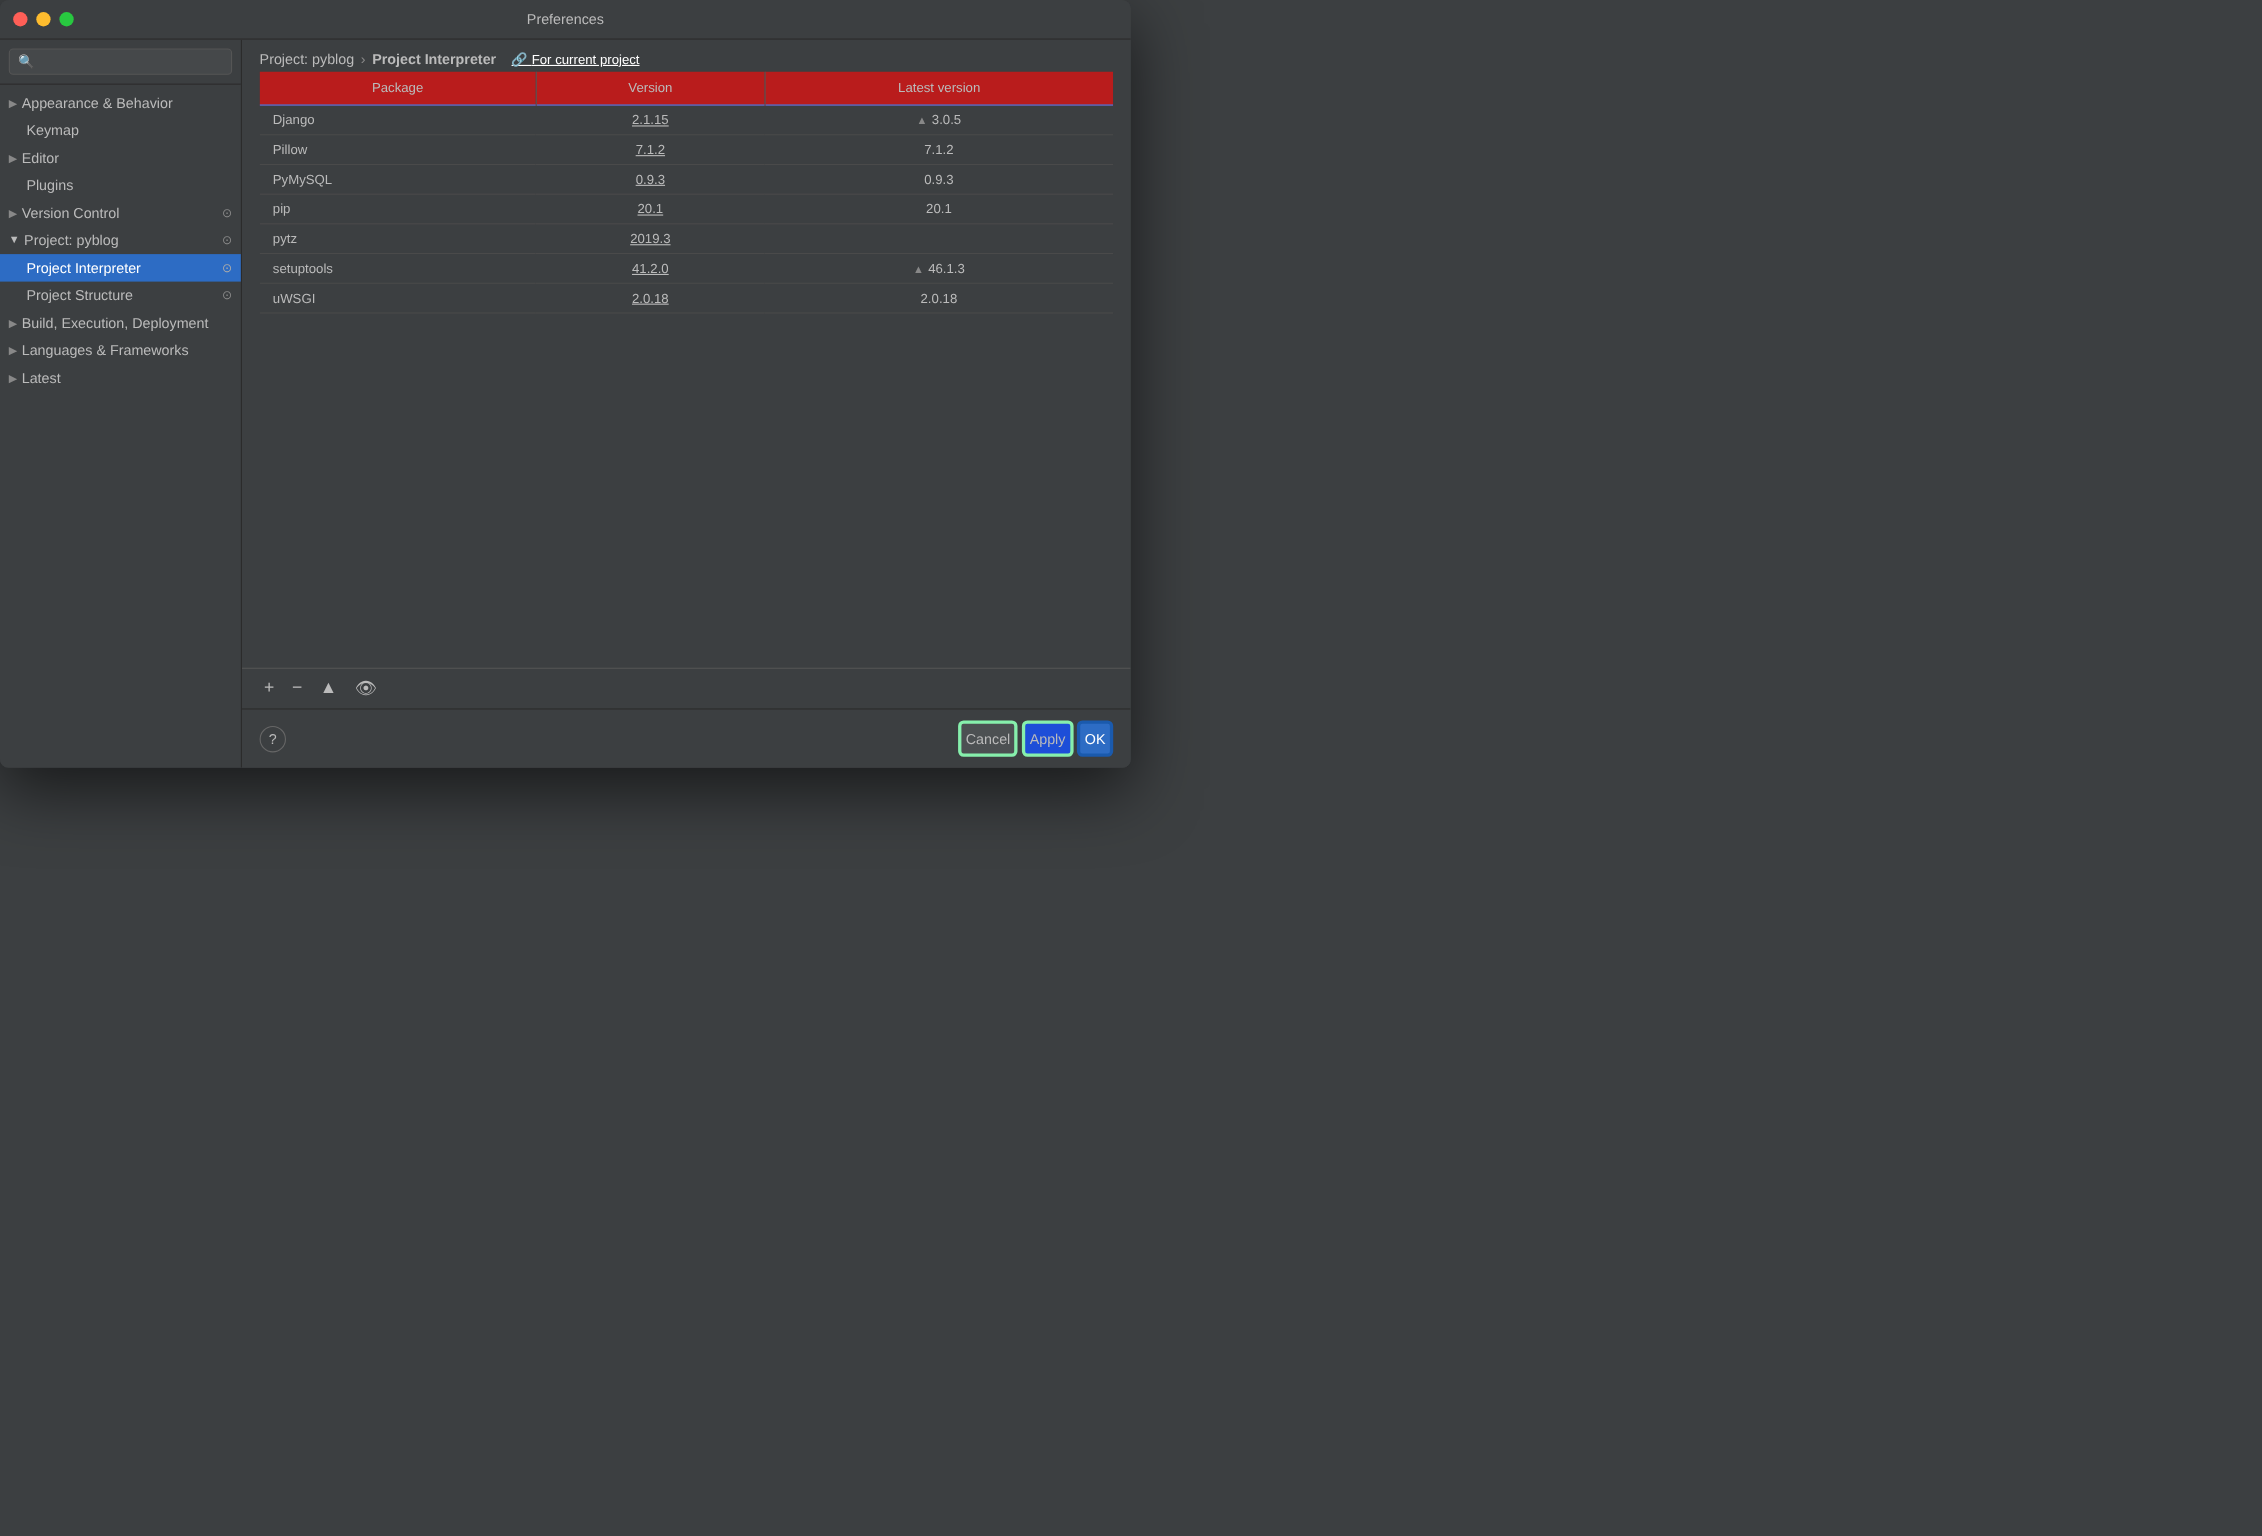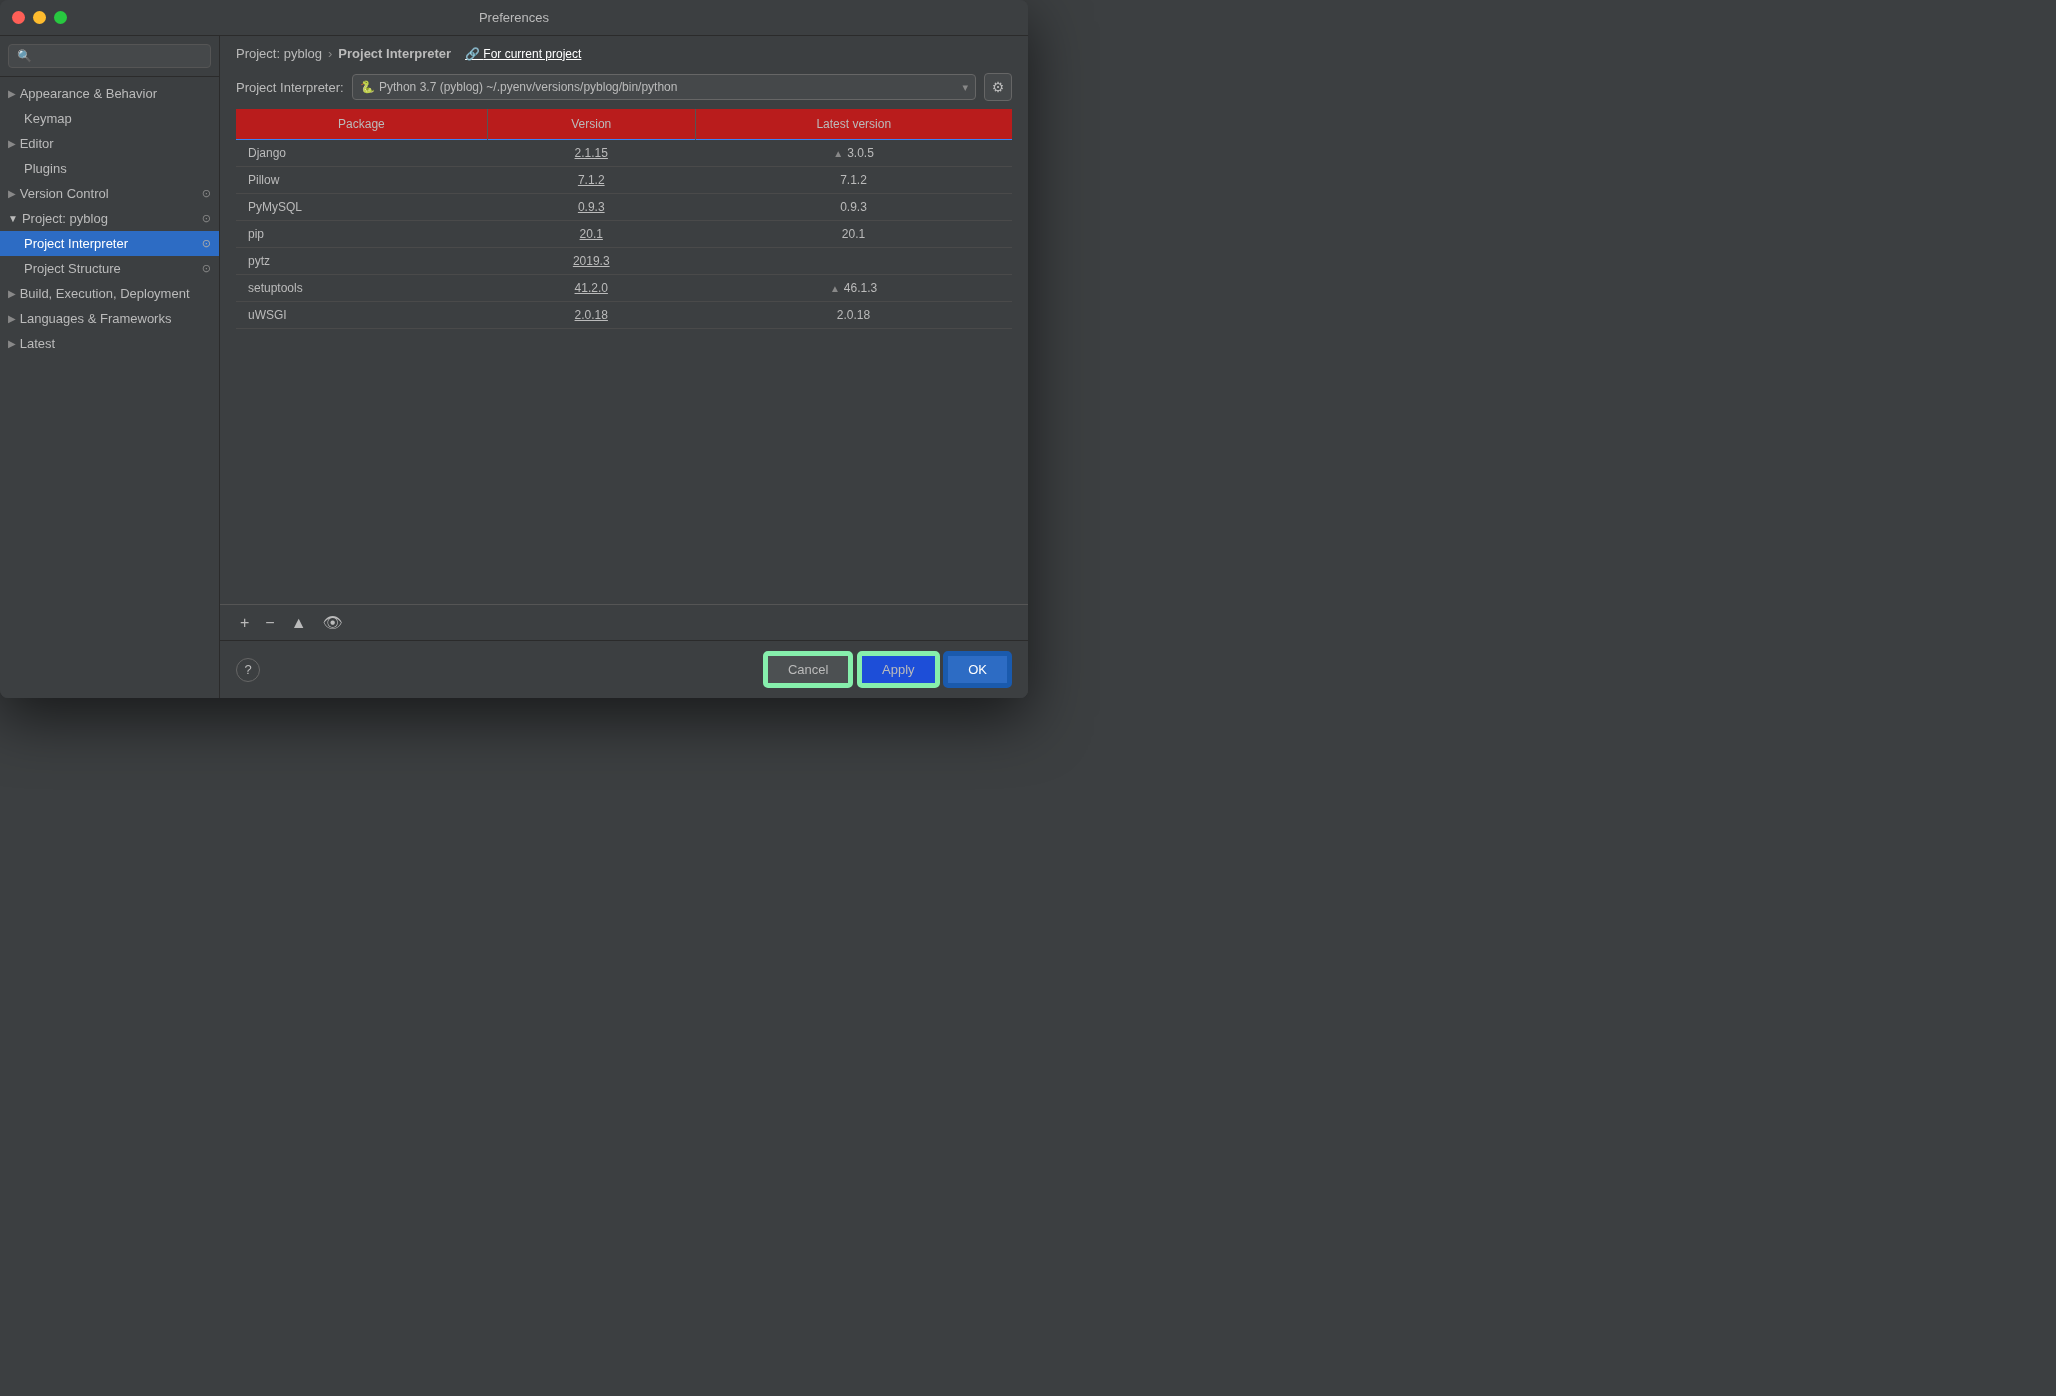--- a/index.html
+++ b/index.html
@@ -238,25 +238,25 @@
     .footer {
       display: flex;
       align-items: center;
       justify-content: space-between;
       padding: 10px 16px;
       border-top: 1px solid #2b2b2b;
       background: #3c3f41;
       flex-shrink: 0;
     }
     .btn {
-      padding: 6px 20px;
+      padding: 6px 4px;
       border-radius: 5px;
       font-size: 13px;
       cursor: pointer;
-      border: 5px solid #86efac;
+      border: 3px solid #86efac;
     }
     .btn-cancel {
       background: #4c5052;
       color: #bbbbbb;
     }
     .btn-apply {
       background: #1d4ed8;
       color: #bbbbbb;
     }
     .btn-ok {
@@ -364,30 +364,20 @@
     <div class="breadcrumb">
       <span class="breadcrumb-item">Project: pyblog</span>
       <span class="breadcrumb-sep">›</span>
       <span class="breadcrumb-item current">Project Interpreter</span>
       <span class="for-current">
         <span>🔗</span>
         <span>For current project</span>
       </span>
     </div>
 
-    <div class="interpreter-row">
-      <span class="interpreter-label">Project Interpreter:</span>
-      <div class="interpreter-select-wrapper">
-        <select class="interpreter-select">
-          <option>🐍 Python 3.7 (pyblog) ~/.pyenv/versions/pyblog/bin/python</option>
-        </select>
-        <span class="select-arrow">▾</span>
-      </div>
-      <button class="gear-btn" title="Settings">⚙</button>
-    </div>
 
     <div class="package-table">
       <table>
         <thead>
           <tr>
             <th>Package</th>
             <th>Version</th>
             <th>Latest version</th>
           </tr>
         </thead>

